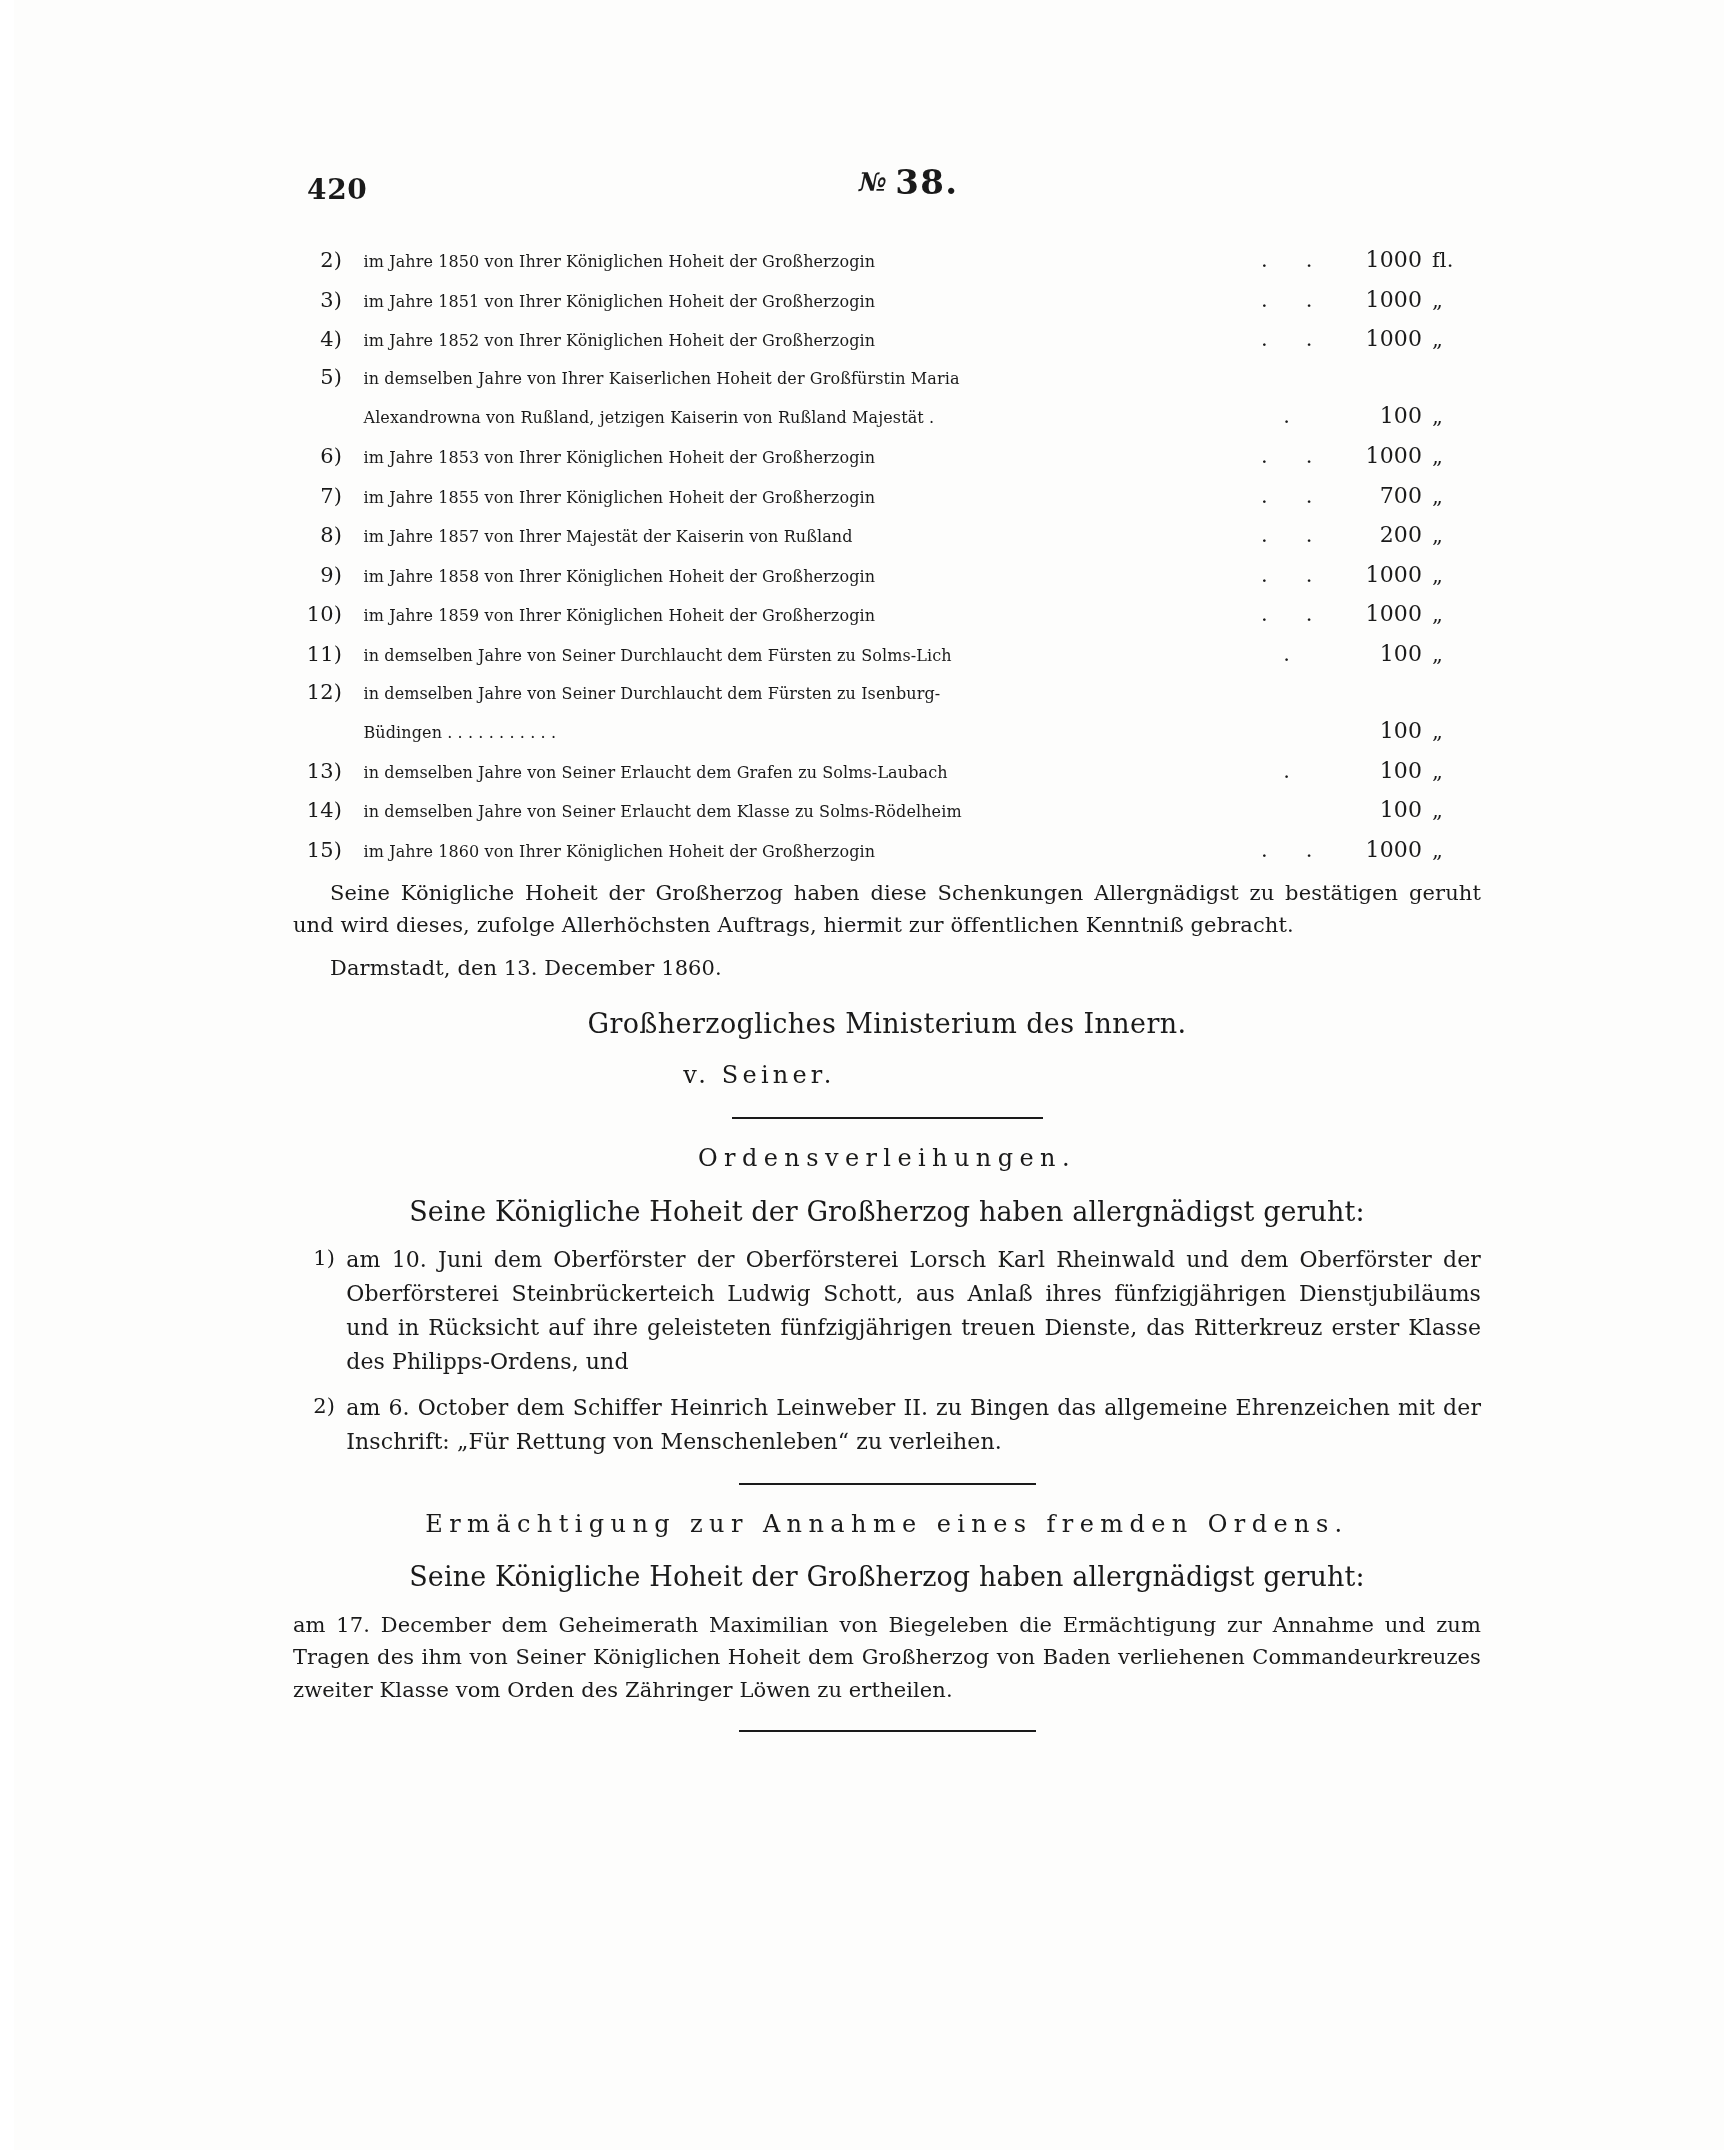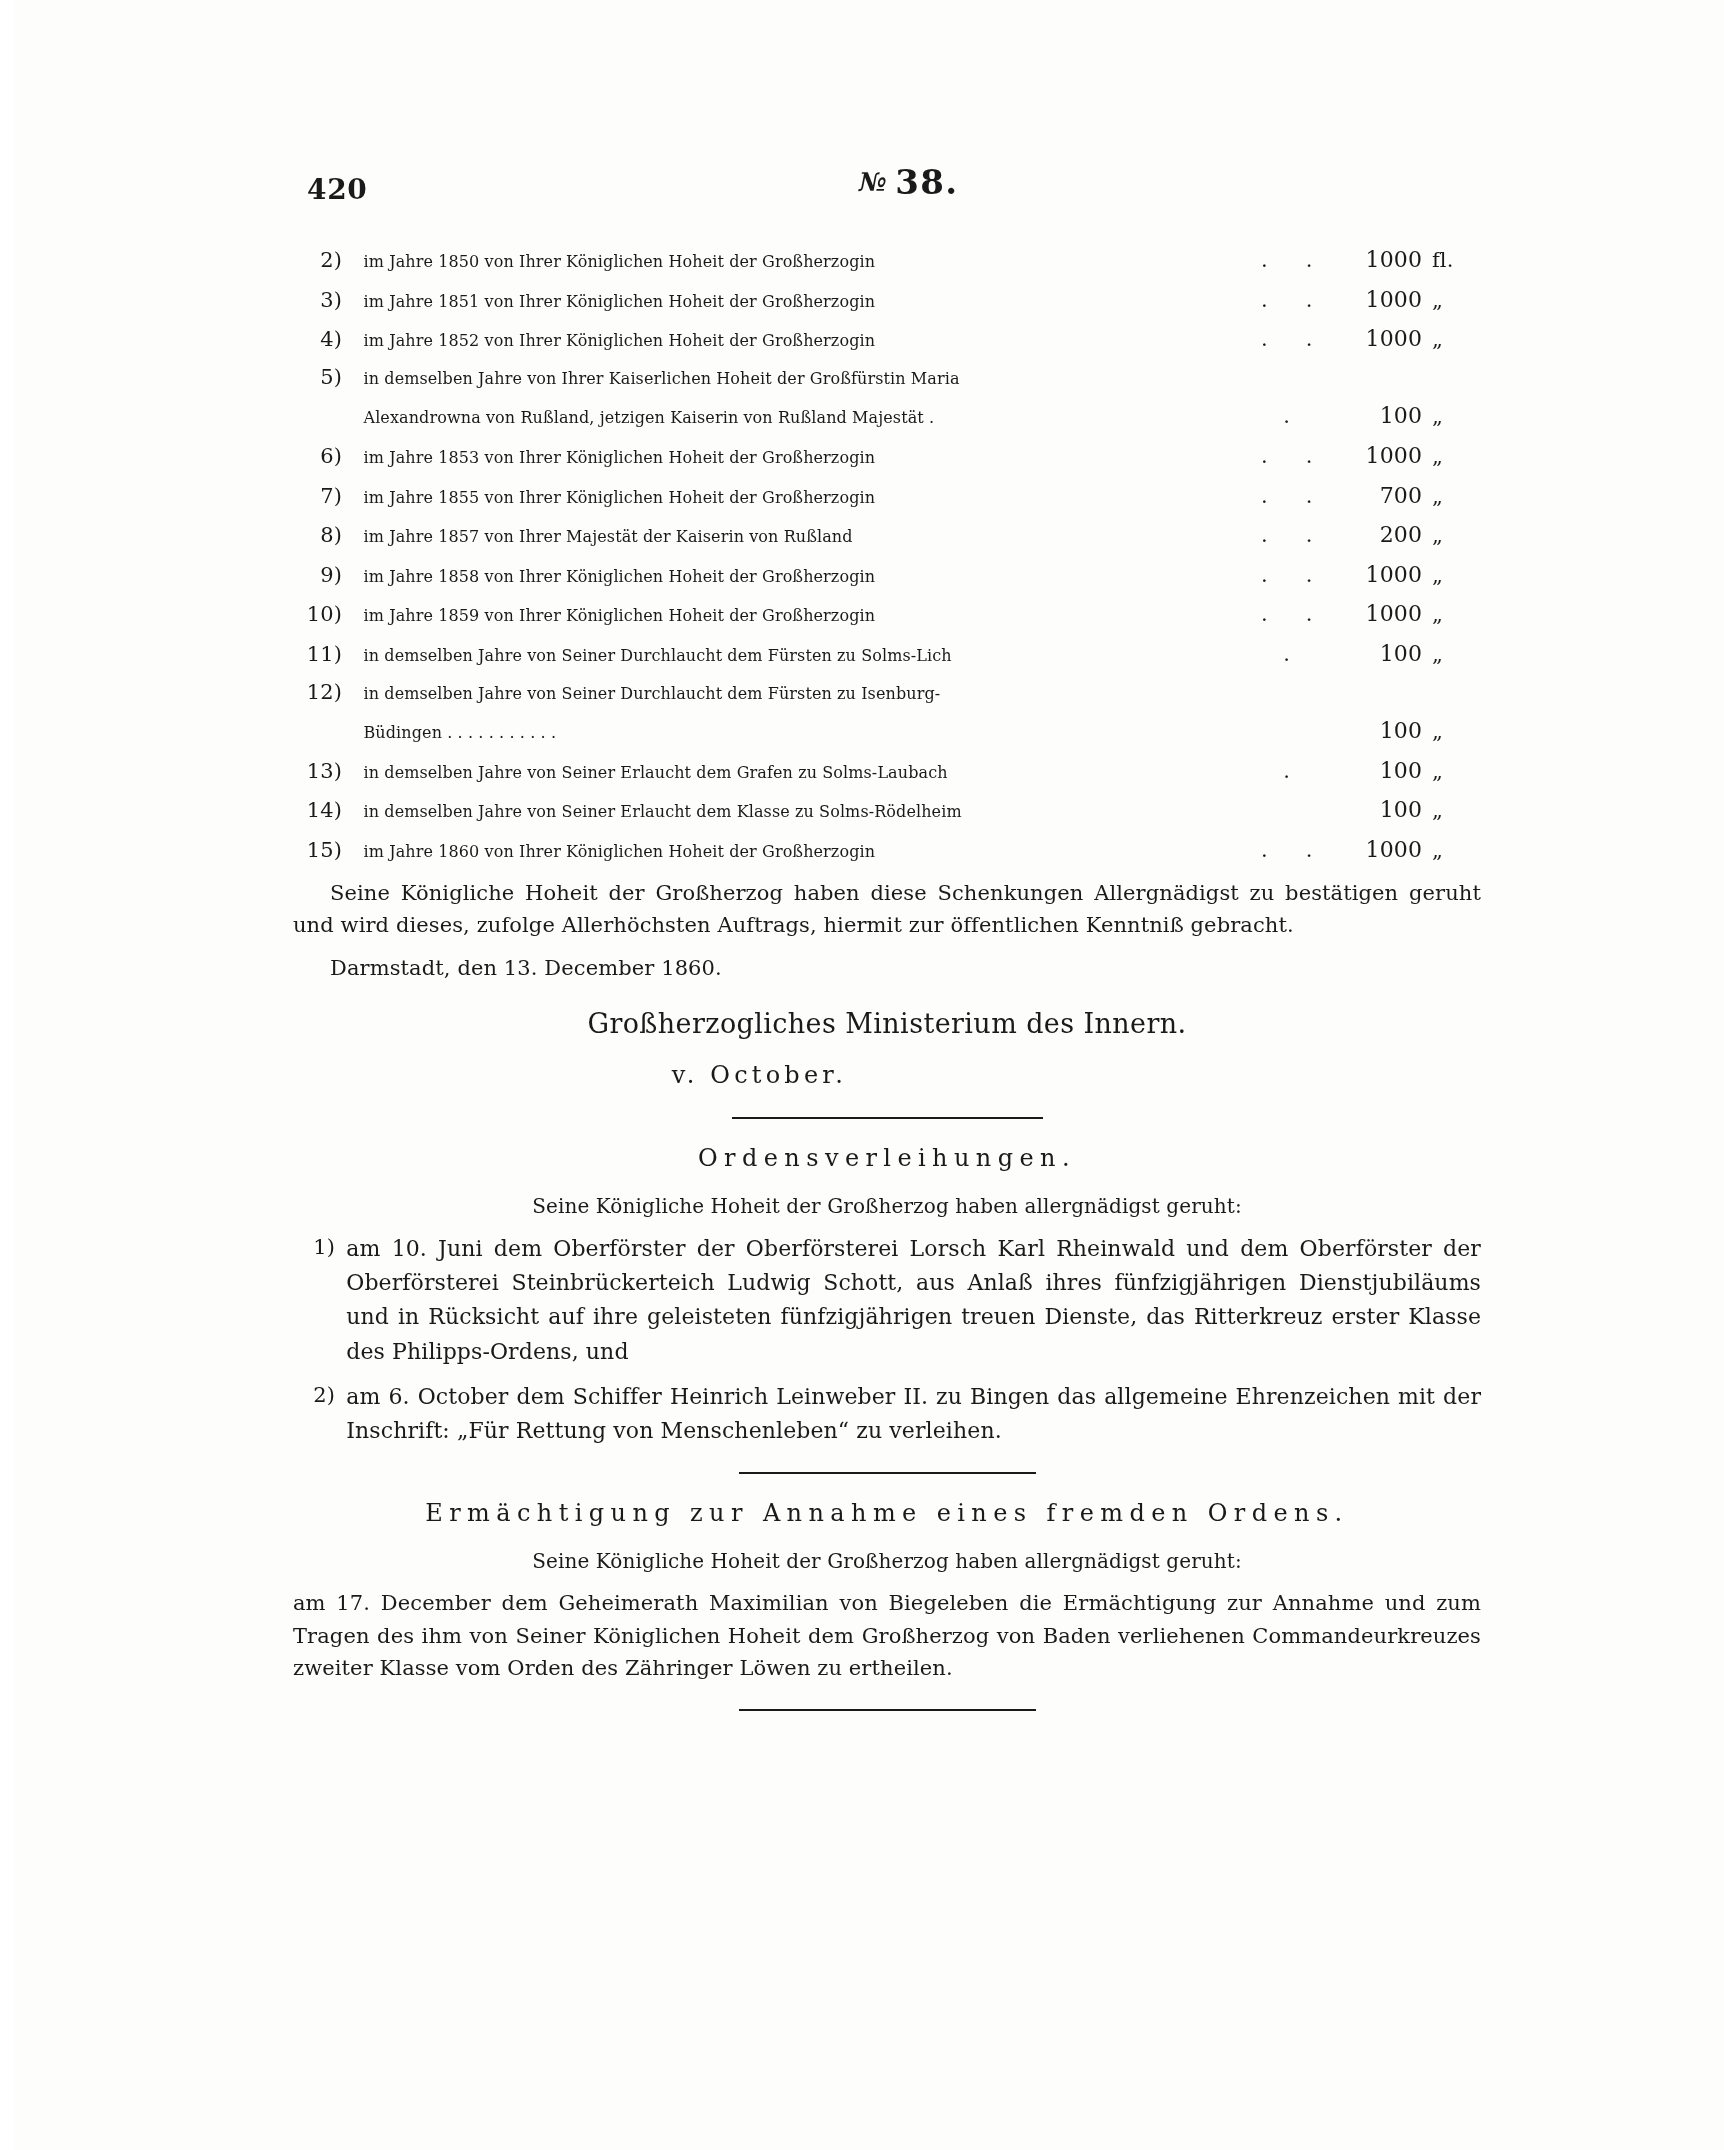--- a/index.html
+++ b/index.html
@@ -158,21 +158,21 @@
   }
 
   .section-title {
     text-align: center;
     font-size: 24px;
     letter-spacing: 6.4px;
     margin-bottom: 14px;
   }
   .lead-line {
     text-align: center;
-    font-size: 20px;
+    font-size: 27px;
     margin-bottom: 11.3px;
   }
   .ord-row {
     display: flex;
     margin-bottom: 11.3px;
   }
   .ord-num {
     flex: 0 0 42px;
     text-align: right;
     padding-right: 11.3px;
@@ -334,21 +334,21 @@
       </div>
 
     </div>
 
     <div class="para indent frak">Seine Königliche Hoheit der Großherzog haben diese Schenkungen Allergnädigst zu bestätigen geruht und wird dieses, zufolge Allerhöchsten Auftrags, hiermit zur öffentlichen Kenntniß gebracht.</div>
 
     <div class="para indent frak">Darmstadt, den 13. December 1860.</div>
 
     <div class="ministry frak">Großherzogliches Ministerium des Innern.</div>
 
-    <div class="signer frak">v. October.</div>
+    <div class="signer frak">v. Seiner.</div>
 
 
     <div class="rule"></div>
 
     <div class="section-title frak">Ordensverleihungen.</div>
 
     <div class="lead-line frak">Seine Königliche Hoheit der Großherzog haben allergnädigst geruht:</div>
 
     <div class="ord-row">
       <div class="ord-num frak">1)</div>

